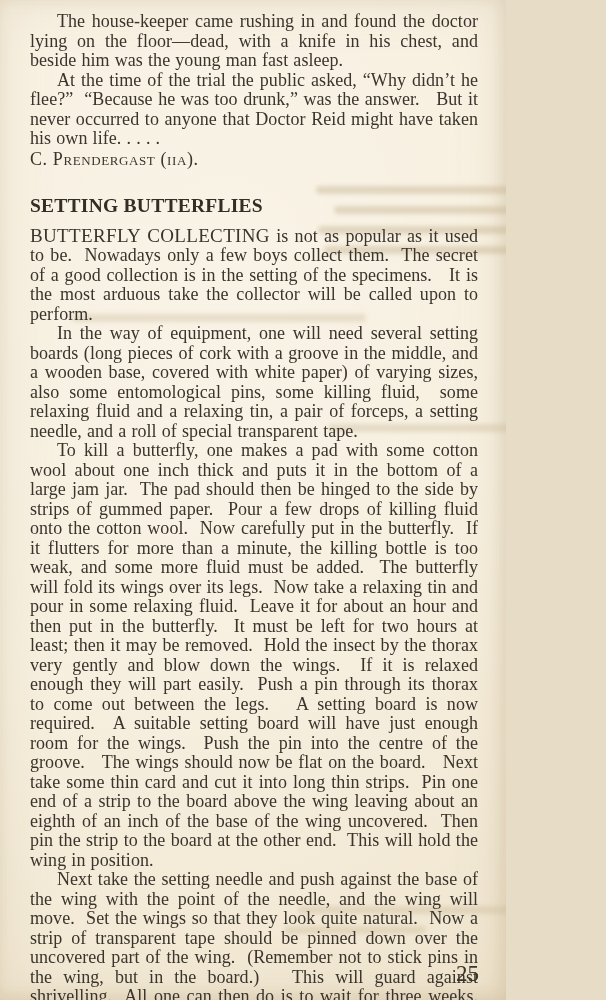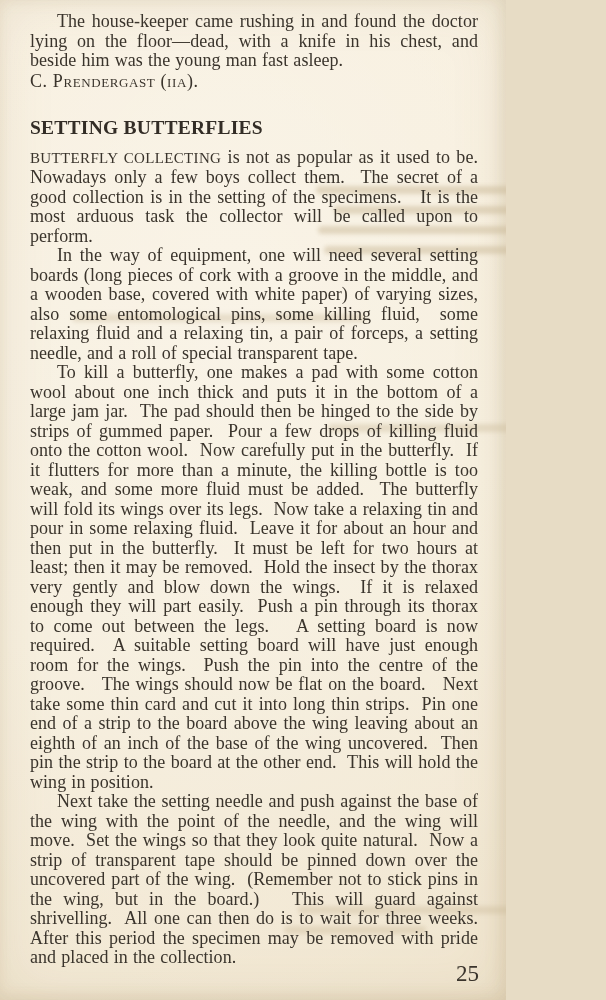--- a/index.html
+++ b/index.html
@@ -58,21 +58,21 @@
   .article{margin-top:26px;}
   .heading{
     margin:0 0 9px 0;
     font-size:19.5px;
     line-height:22px;
     font-weight:bold;
     letter-spacing:0.25px;
     color:#332d26;
   }
   .lead-sc{
-    font-size:15px;
+    font-size:19px;
     letter-spacing:0.35px;
   }
   .page-number{
     position:absolute;
     top:964px;
     right:27px;
     font-size:23px;
     line-height:20px;
     z-index:2;
   }
@@ -110,26 +110,27 @@
   </div>
   <div class="ghost" style="left:298px;top:906px;width:276px;opacity:0.36;">
     <div class="gline" style="width:270px;"></div>
     <div class="gline" style="width:142px;margin-left:-14px;"></div>
   </div>
 
   <main class="content">
 
     <section>
       <p class="para indent">The house-keeper came rushing in and found the doctor lying on the floor—dead, with a knife in his chest, and beside him was the young man fast asleep.</p>
+      <p class="para indent">At the time of the trial the public asked, “Why didn’t he flee?”  “Because he was too drunk,” was the answer.   But it never occurred to anyone that Doctor Reid might have taken his own life. . . . .</p>
       <p class="attribution">C. Prendergast (iia).</p>
     </section>
 
     <section class="article">
       <h2 class="heading">SETTING BUTTERFLIES</h2>
-      <p class="para"><span class="lead-sc">BUTTERFLY COLLECTING</span><span> is not as popular as it used to be.  Nowadays only a few boys collect them.  The secret of a good collection is in the setting of the specimens.   It is the most arduous task the collector will be called upon to perform.</span></p>
+      <p class="para"><span class="lead-sc">BUTTERFLY COLLECTING</span><span> is not as popular as it used to be.  Nowadays only a few boys collect them.  The secret of a good collection is in the setting of the specimens.   It is the most arduous take the collector will be called upon to perform.</span></p>
       <p class="para indent">In the way of equipment, one will need several setting boards (long pieces of cork with a groove in the middle, and a wooden base, covered with white paper) of varying sizes, also some entomological pins, some killing fluid,  some relaxing fluid and a relaxing tin, a pair of forceps, a setting needle, and a roll of special transparent tape.</p>
       <p class="para indent">To kill a butterfly, one makes a pad with some cotton wool about one inch thick and puts it in the bottom of a large jam jar.  The pad should then be hinged to the side by strips of gummed paper.  Pour a few drops of killing fluid onto the cotton wool.  Now carefully put in the butterfly.  If it flutters for more than a minute, the killing bottle is too weak, and some more fluid must be added.  The butterfly will fold its wings over its legs.  Now take a relaxing tin and pour in some relaxing fluid.  Leave it for about an hour and then put in the butterfly.  It must be left for two hours at least; then it may be removed.  Hold the insect by the thorax very gently and blow down the wings.  If it is relaxed enough they will part easily.  Push a pin through its thorax to come out between the legs.   A setting board is now required.  A suitable setting board will have just enough room for the wings.  Push the pin into the centre of the groove.   The wings should now be flat on the board.   Next take some thin card and cut it into long thin strips.  Pin one end of a strip to the board above the wing leaving about an eighth of an inch of the base of the wing uncovered.  Then pin the strip to the board at the other end.  This will hold the wing in position.</p>
       <p class="para indent">Next take the setting needle and push against the base of the wing with the point of the needle, and the wing will move.  Set the wings so that they look quite natural.  Now a strip of transparent tape should be pinned down over the uncovered part of the wing.  (Remember not to stick pins in the wing, but in the board.)   This will guard against shrivelling.  All one can then do is to wait for three weeks.  After this period the specimen may be removed with pride and placed in the collection.</p>
     </section>
 
   </main>
 
   <div class="page-number">25</div>
 
 </div>

